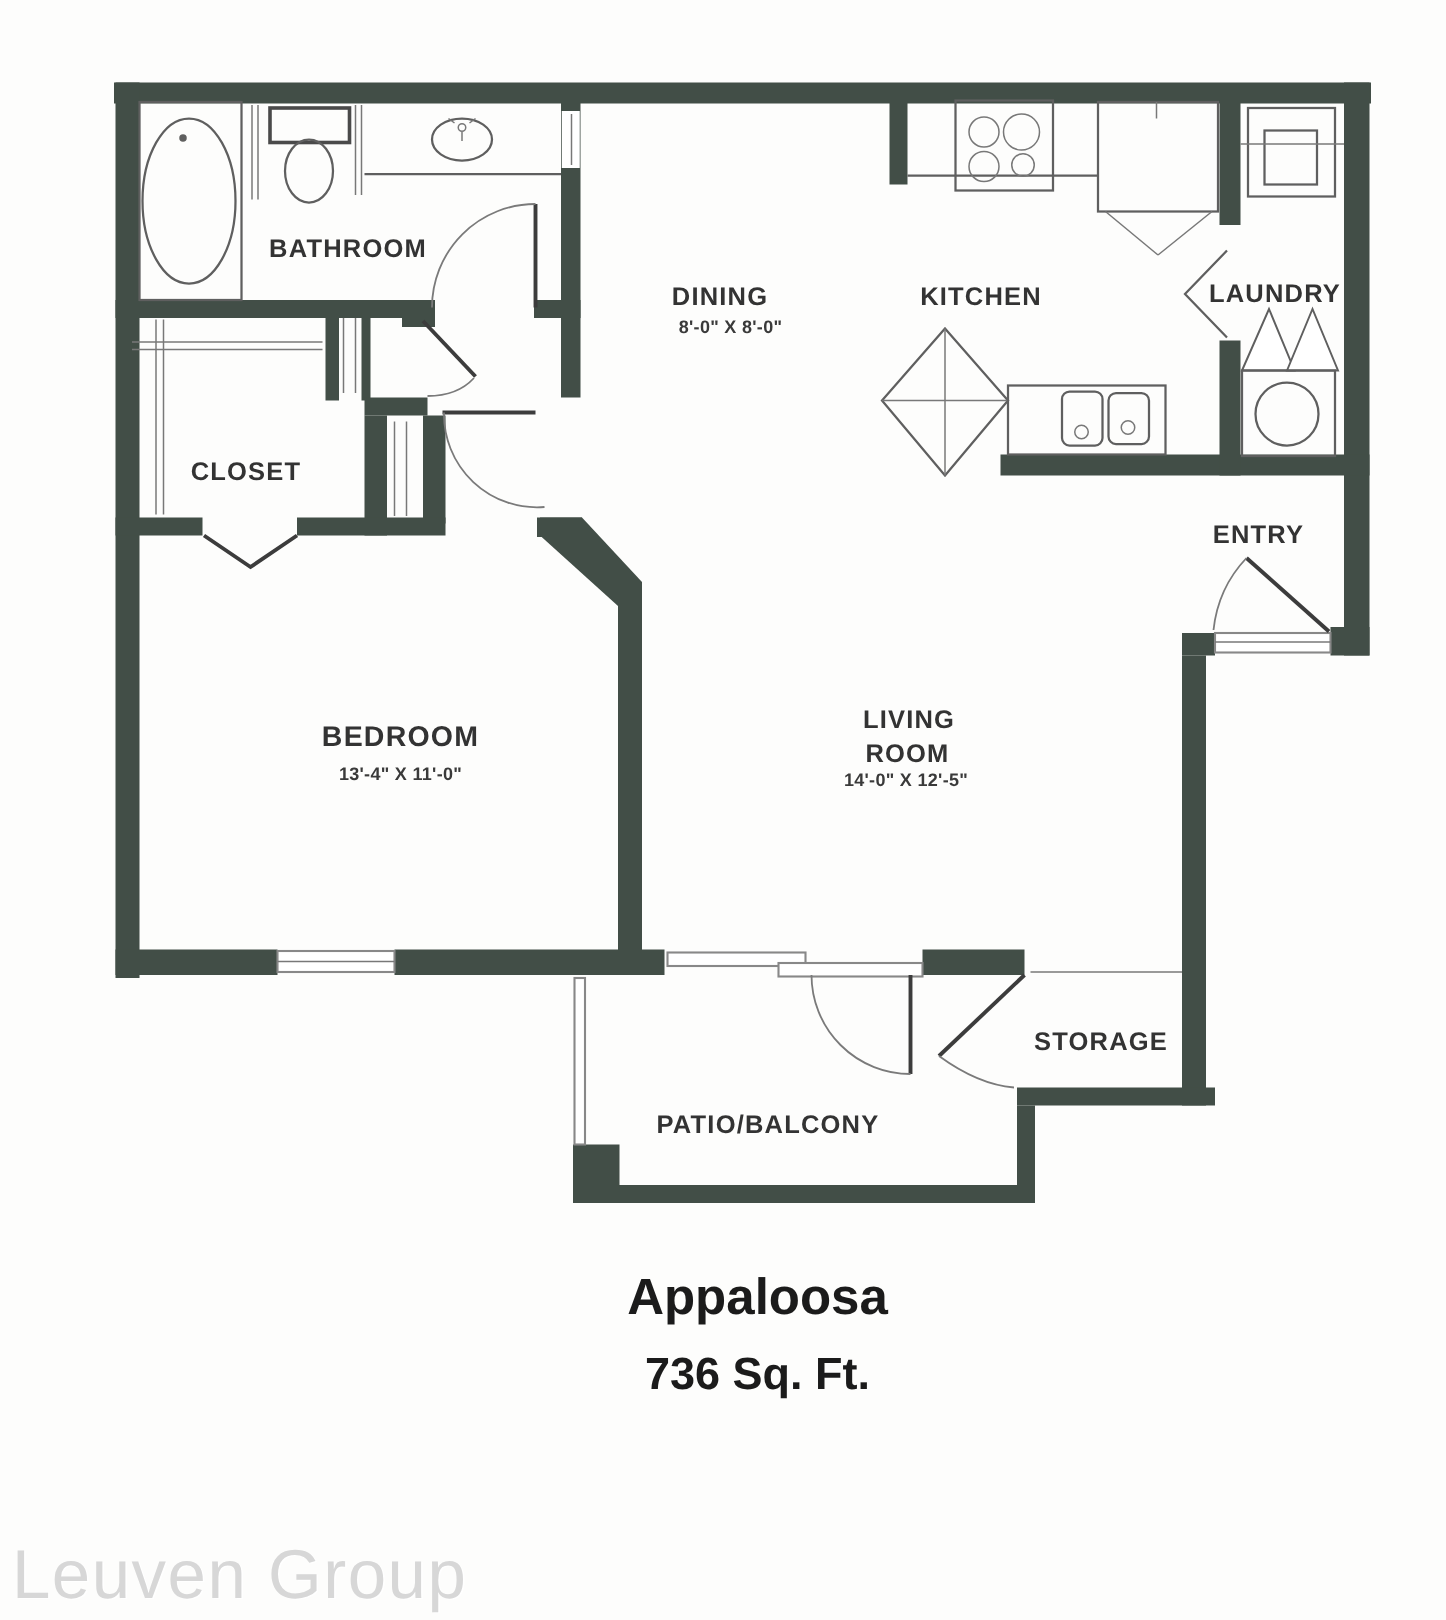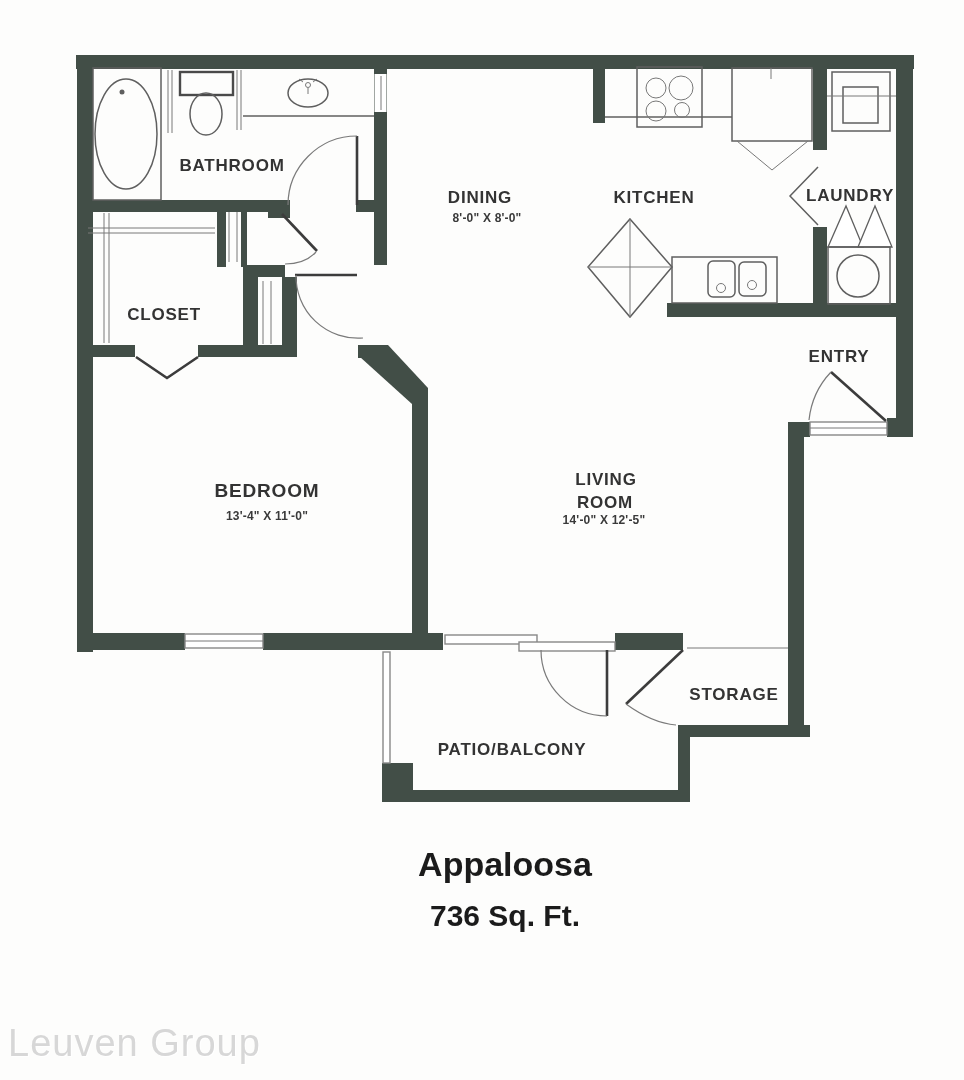--- a/index.html
+++ b/index.html
@@ -15,21 +15,21 @@
   .opening{fill:#ffffff;stroke:#888888;stroke-width:1.4;}
   .room-label{font-family:"Liberation Sans",sans-serif;font-size:17px;font-weight:700;
               fill:#333333;letter-spacing:0.8px;text-anchor:middle;}
   .room-label-lg{font-size:19px;}
   .dims{font-family:"Liberation Sans",sans-serif;font-size:12px;font-weight:700;
         fill:#3a3a3a;letter-spacing:0.2px;text-anchor:middle;}
   .title-text{font-family:"Liberation Sans",sans-serif;font-size:34px;font-weight:700;
               fill:#1b1b1b;text-anchor:middle;}
   .area-text{font-family:"Liberation Sans",sans-serif;font-size:30px;font-weight:700;
              fill:#1b1b1b;text-anchor:middle;}
-  .watermark{position:absolute;left:8px;top:1022px;font-size:38px;font-weight:400;
+  .watermark{position:absolute;left:8px;top:1022px;font-size:46px;font-weight:400;
              color:#d7d7d7;letter-spacing:1px;text-shadow:1px 1px 0 #ffffff;}
 </style>
 </head>
 <body>
 
 <div class="canvas">
   <svg width="964" height="1080" viewBox="0 0 964 1080">
 
     <g>
       <rect class="wall" x="76" y="55" width="838" height="14"></rect>

